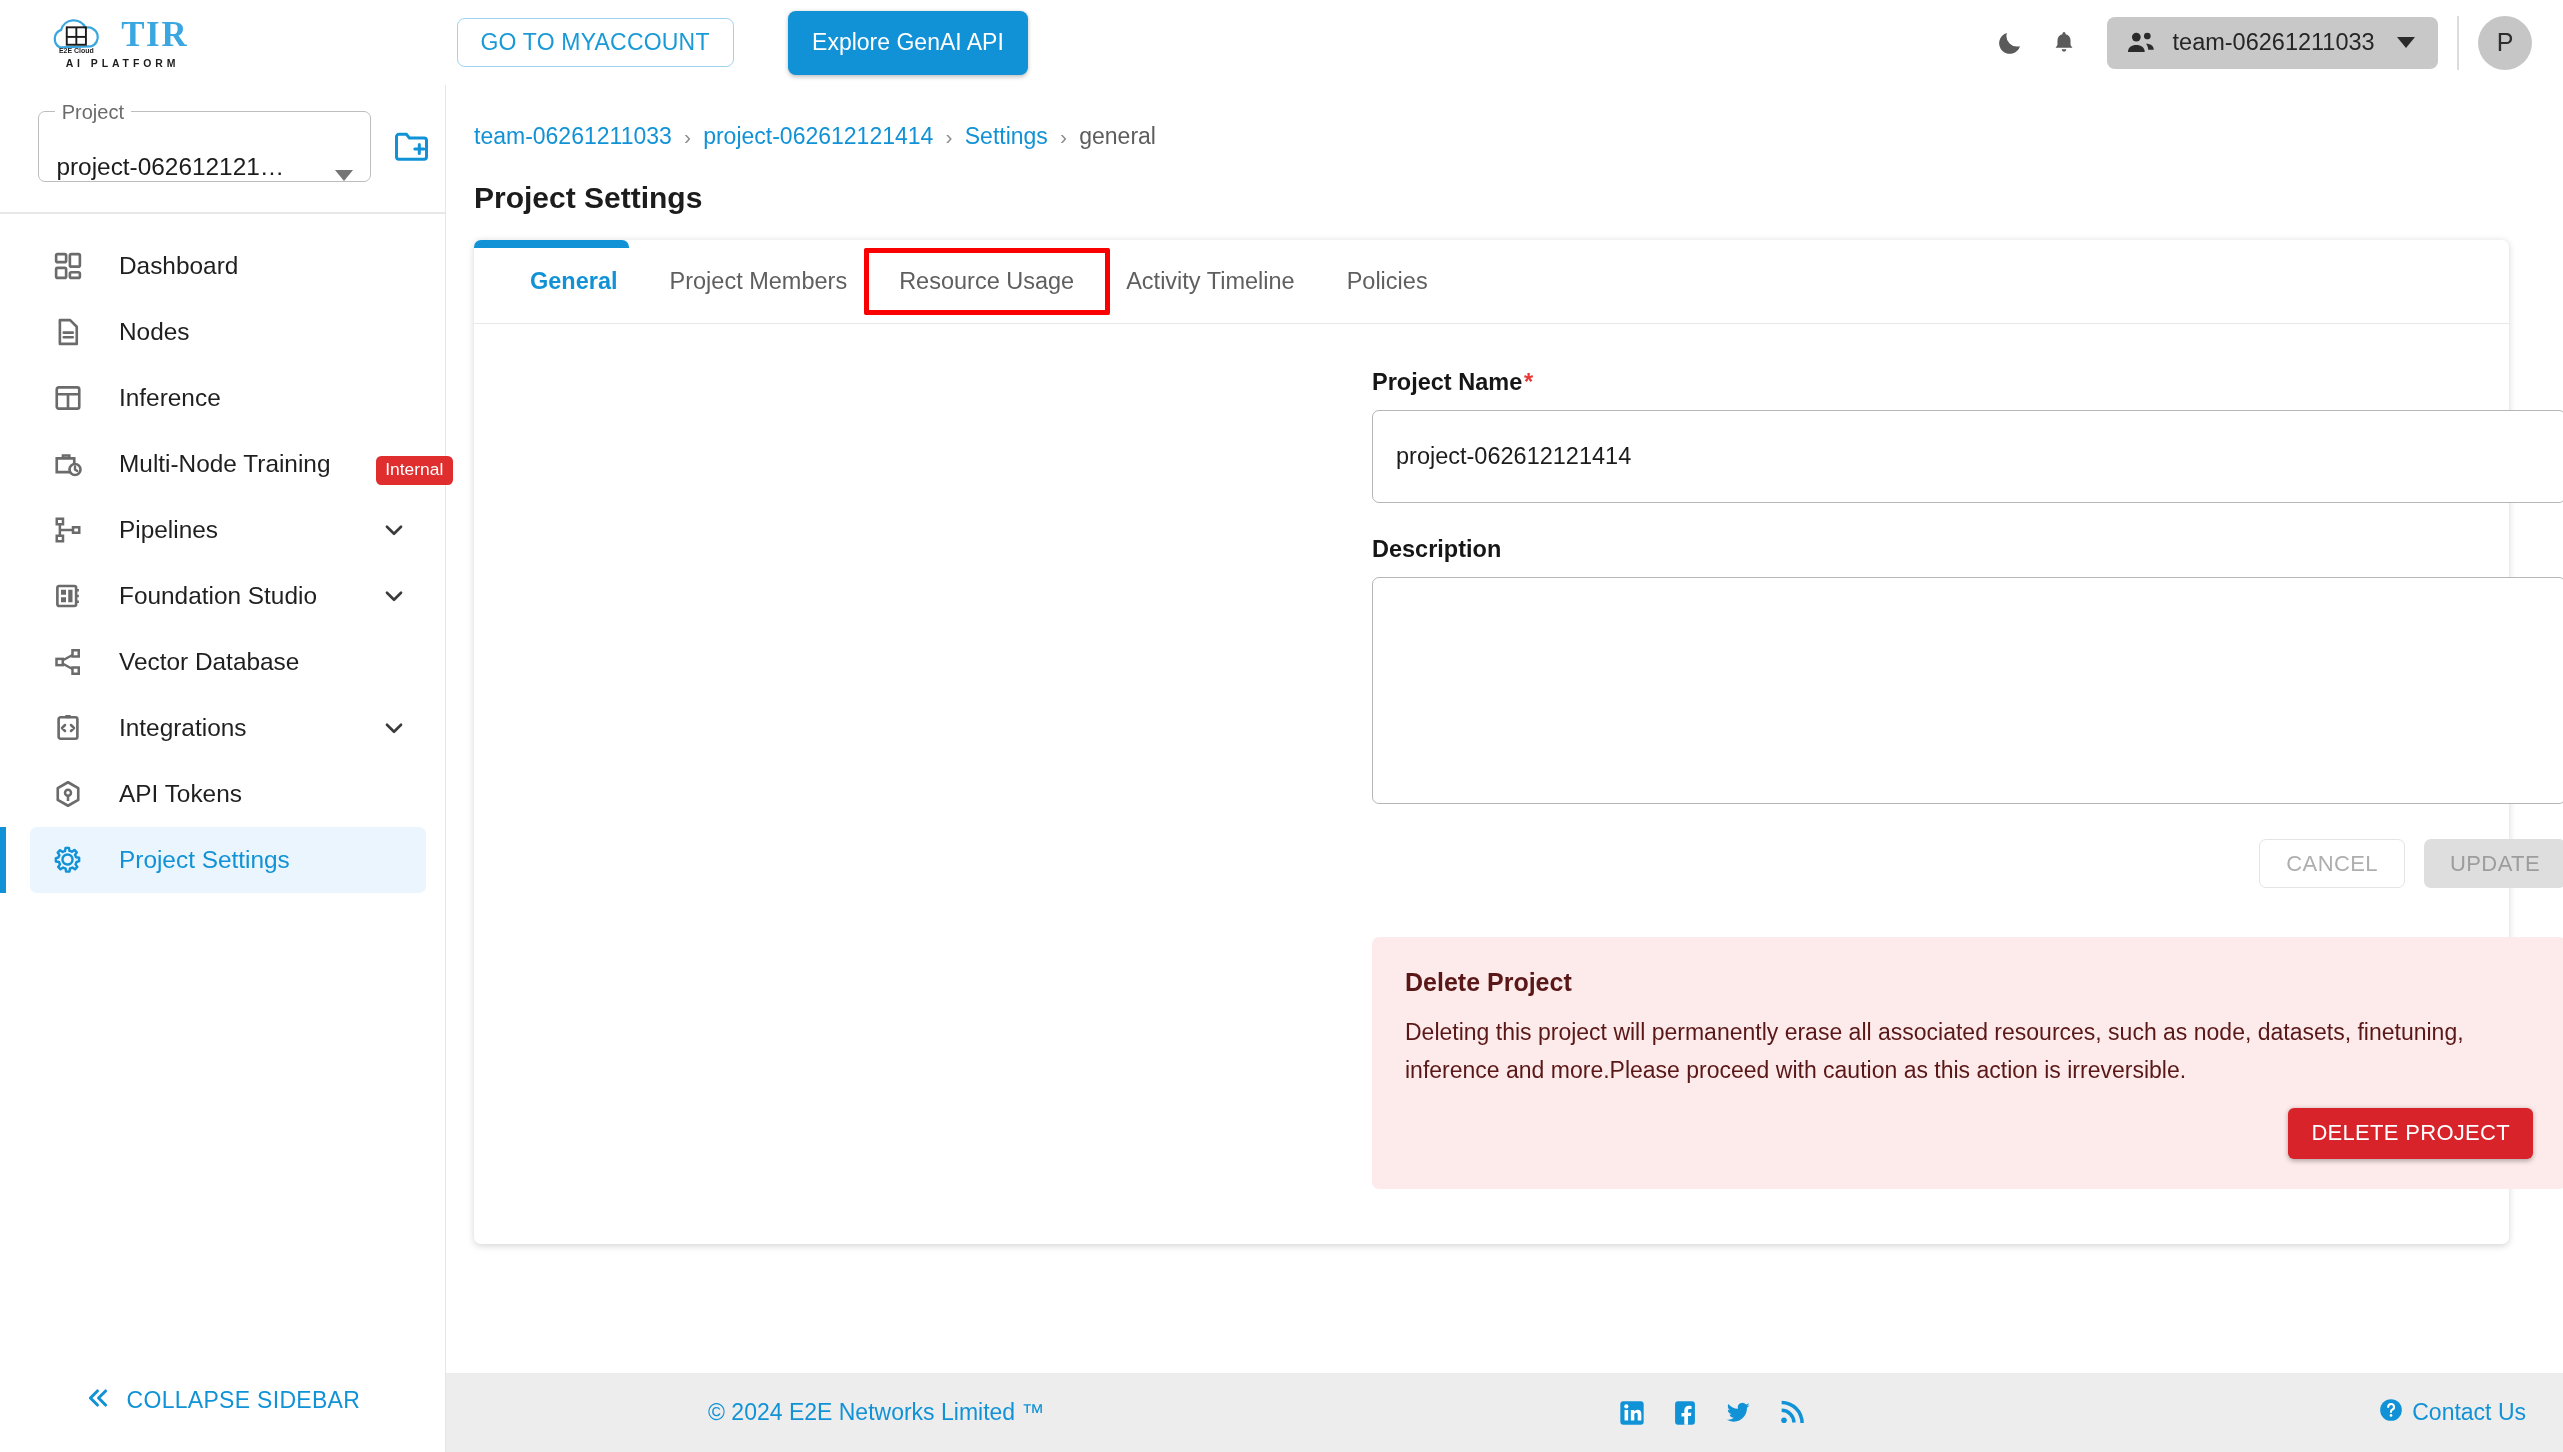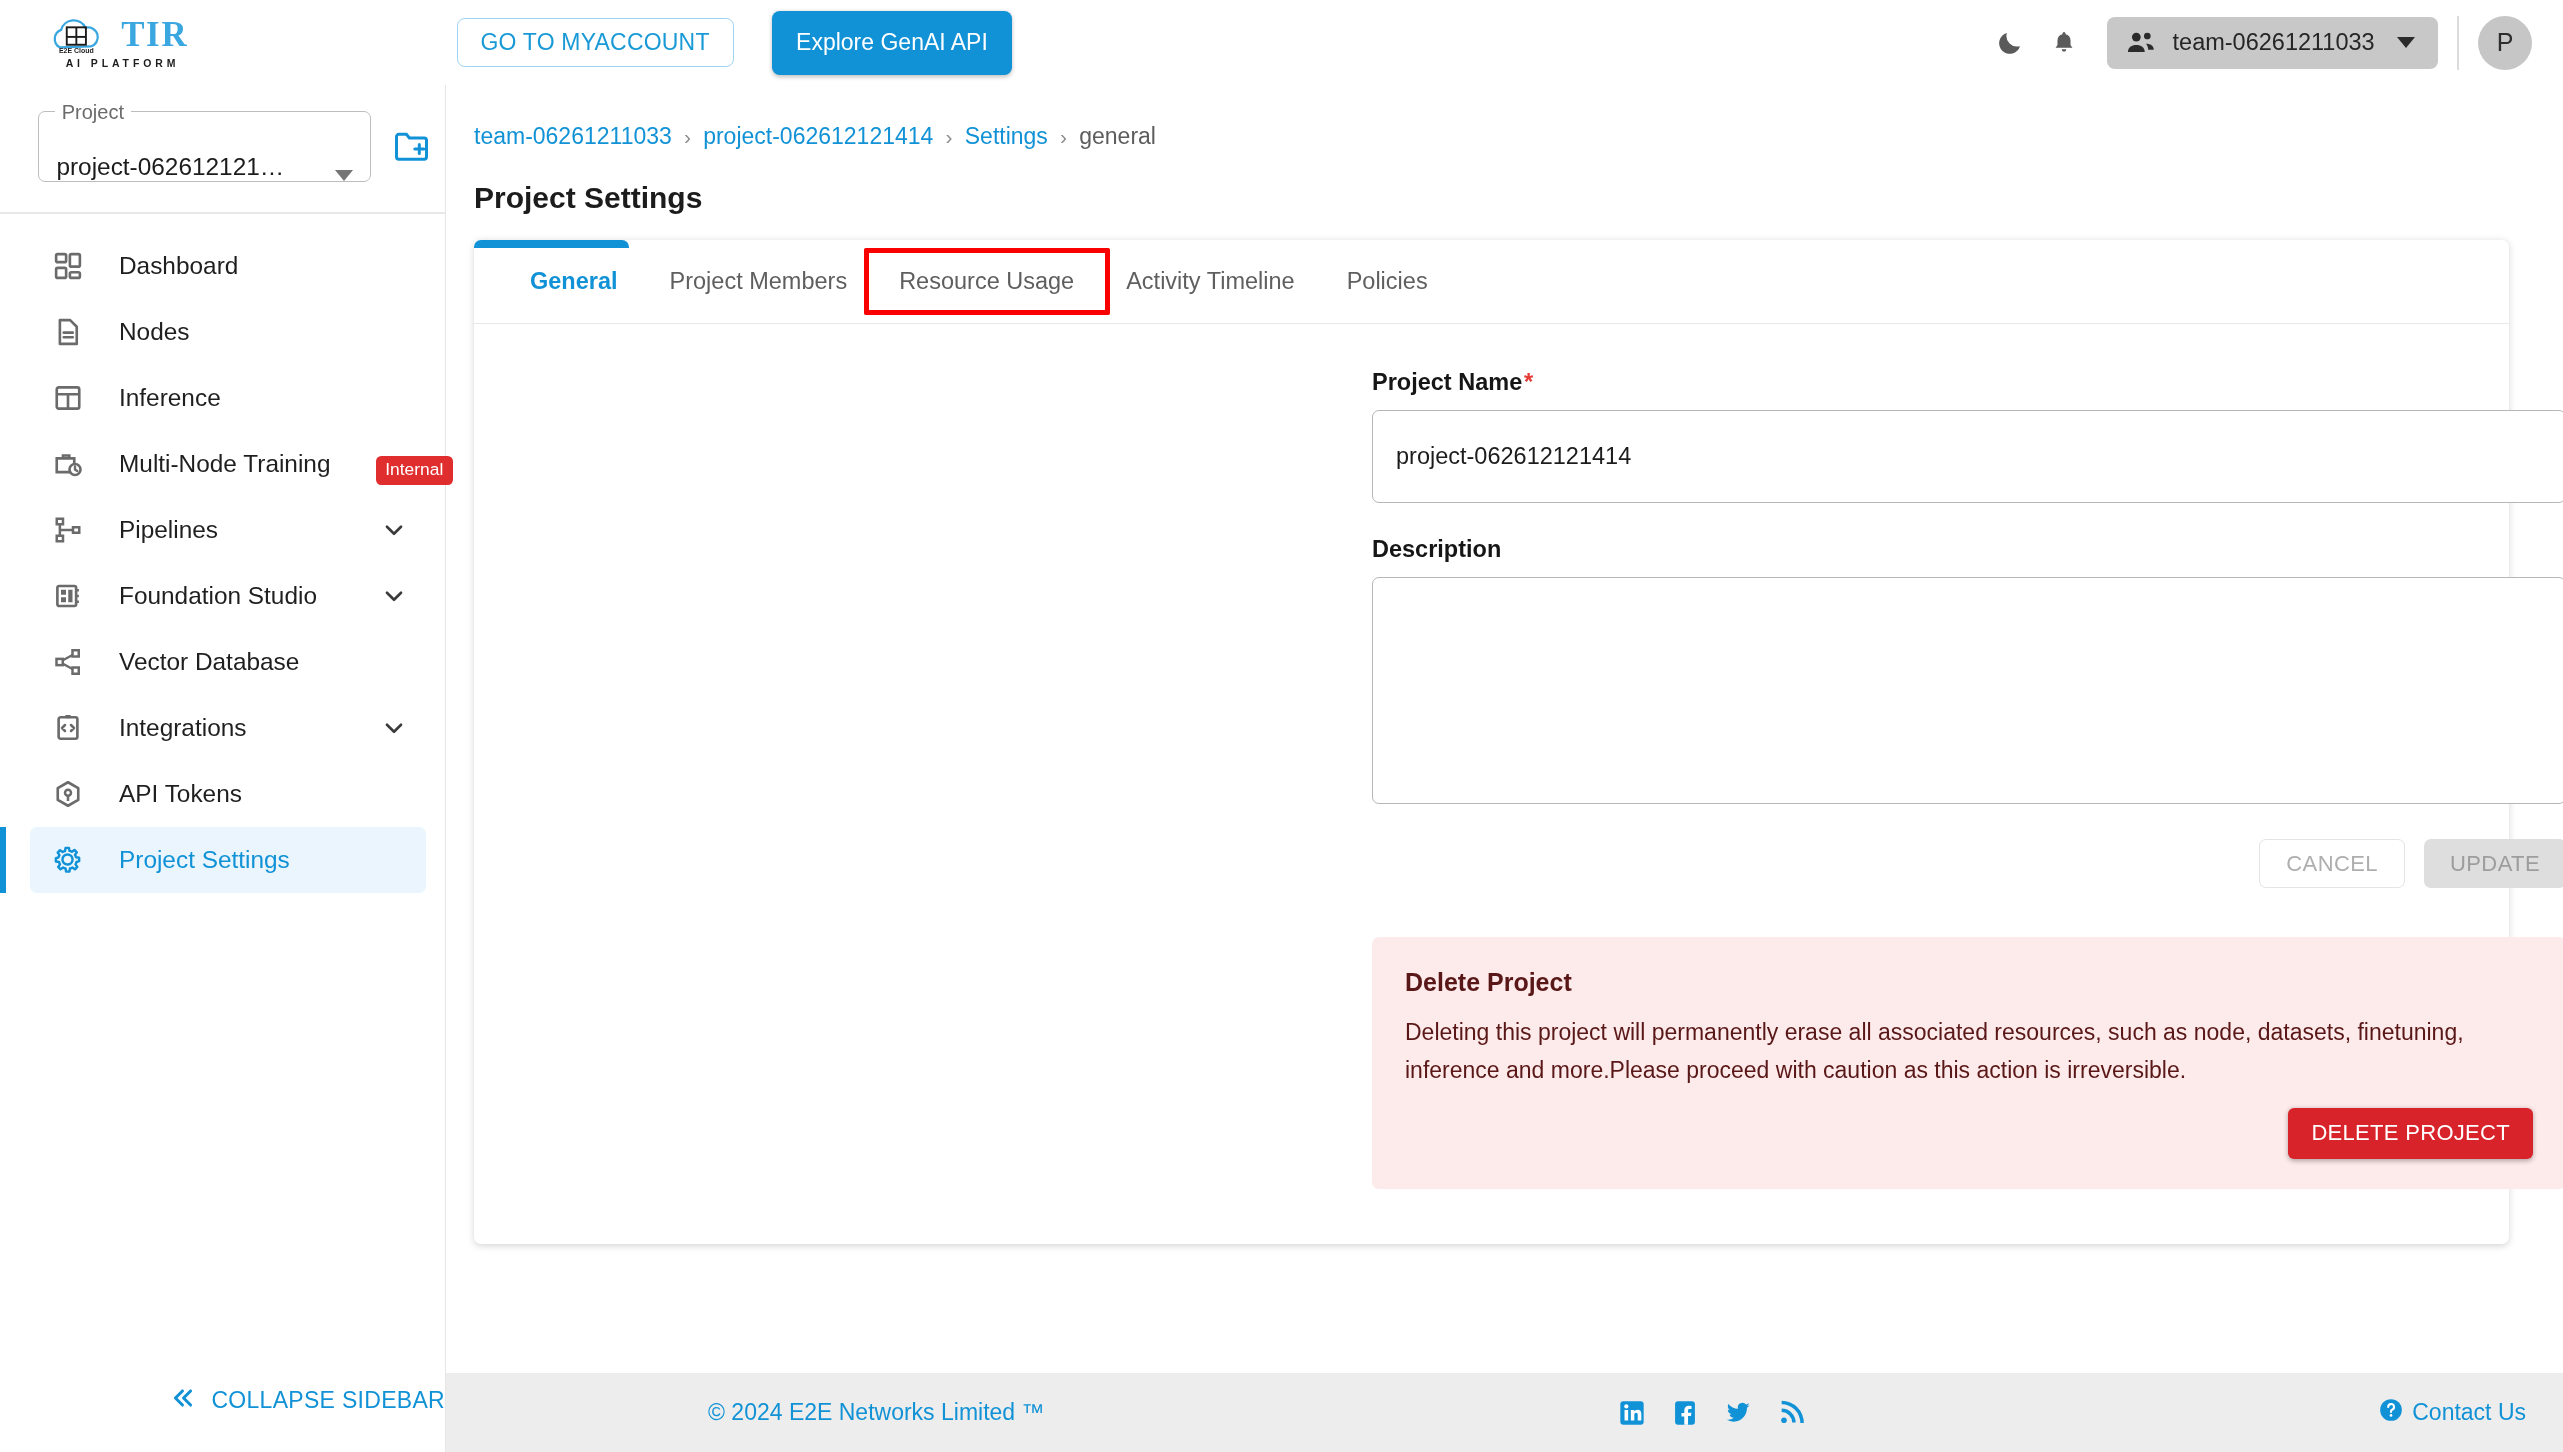--- a/index.html
+++ b/index.html
@@ -30,21 +30,21 @@
   .btn-myaccount {
     margin-left: 10.5px;
     height: 49px; padding: 0 23px;
     display: flex; align-items: center; justify-content: center;
     border: 1.7px solid #9fd2f0; border-radius: 7.8px;
     color: #199ad6; background: #fff;
     font-size: 23px; letter-spacing: 0.2px; font-weight: 400;
     cursor: pointer; white-space: nowrap;
   }
   .btn-genai {
-    margin-left: 38px;
+    margin-left: 54px;
     height: 64px; padding: 0 24.4px;
     display: flex; align-items: center; justify-content: center;
     border: none; border-radius: 7.8px;
     color: #ffffff; background: #1192d6;
     font-size: 23px; font-weight: 400;
     box-shadow: 0 1.7px 4.4px rgba(0,0,0,.25);
     cursor: pointer; white-space: nowrap;
   }
   .topbar-right {
     margin-left: auto; display: flex; align-items: center; padding-right: 31px; gap: 0;
@@ -108,21 +108,21 @@
     margin-left: 12.2px; background:#e02d2d; color:#fff;
     font-size: 17.4px; padding: 3.5px 9.6px; border-radius: 5.2px; line-height:1.25;margin-top:13px;
   }
   .nav-chevron { margin-left: auto; color:#3b3b3b; display:flex; align-items:center;}
   .nav-item.active { background: #eaf5fd; }
   .nav-item.active .nav-label { color: #1192d6; }
   .nav-item.active .ico { color:#1192d6; }
   .nav-item.active::before {
     content:""; position:absolute; left:-30px; top:0; width:6.1px; height:66px; background:#1192d6;
   }
-  .sidebar-bottom { margin-top:auto; height: 105px; display:flex; align-items:center; justify-content:flex-end; }
+  .sidebar-bottom { margin-top:auto; height: 105px; display:flex; align-items:center; justify-content:center; }
   .collapse-btn { display:flex; align-items:center; gap: 15.7px; color:#1192d6; font-size: 23px; cursor:pointer; letter-spacing:0.3px;}
 
   
   .main {
     position: absolute; top: 85px; left: 448px;
     width: 2115px; height: 1289px;
     background: #ffffff; overflow: hidden;
   }
   .breadcrumb { display:flex; align-items:center; gap:0; padding: 38px 0 0 26px; font-size: 23px; }
   .crumb-link { color:#1192d6; cursor:pointer; }

